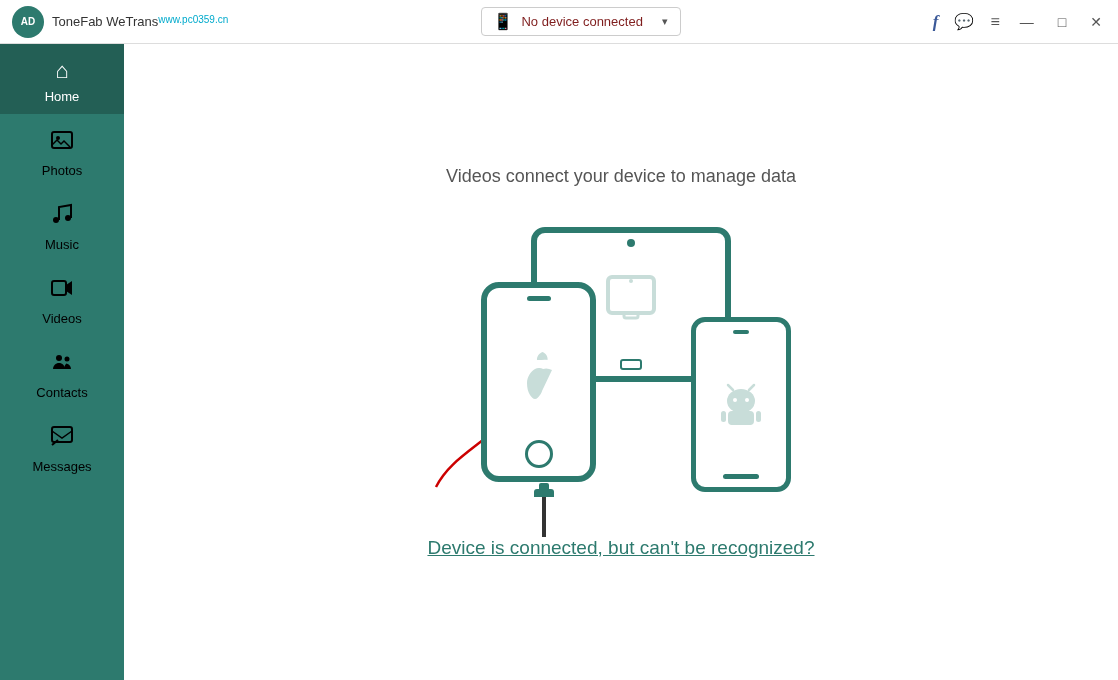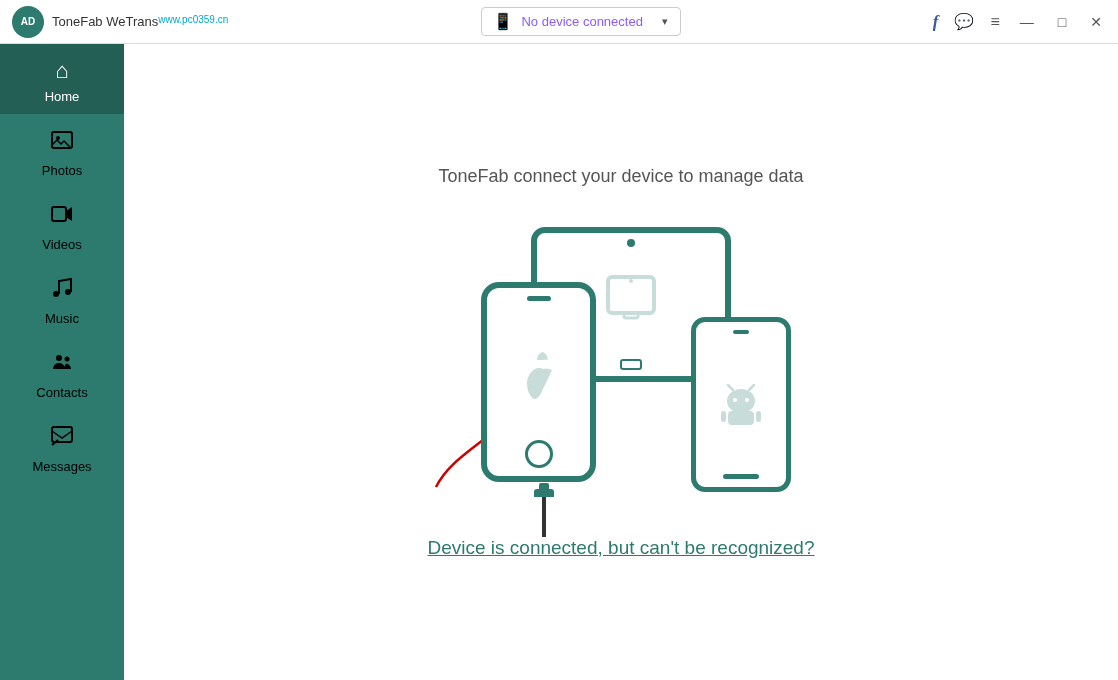--- a/index.html
+++ b/index.html
@@ -16,21 +16,21 @@
     .app-title { font-size: 13px; color: #333; font-weight: 500; }
     .watermark { font-size: 11px; color: #00aacc; }
 
     .device-selector {
       display: flex; align-items: center; gap: 8px;
       border: 1px solid #ccc; border-radius: 4px; padding: 4px 12px;
       background: #fff; cursor: pointer; min-width: 200px; justify-content: space-between;
     }
     .device-selector-inner { display: flex; align-items: center; gap: 8px; }
     .device-icon { font-size: 16px; color: #555; }
-    .device-text { font-size: 13px; color: #8b5cf6; }
+    .device-text { font-size: 13px; color: #7f1d1d; }
     .chevron { font-size: 11px; color: #555; }
 
     .titlebar-right { display: flex; align-items: center; gap: 16px; }
     .titlebar-icon { font-size: 16px; color: #555; cursor: pointer; }
     .win-btn { font-size: 14px; color: #555; cursor: pointer; padding: 0 4px; }
 
     
     .main { display: flex; height: 636px; }
 
     
@@ -161,35 +161,35 @@
           <rect x="2" y="4" width="20" height="16" rx="2" fill="none" stroke="currentColor" stroke-width="2"></rect>
           <circle cx="8" cy="10" r="2" fill="currentColor"></circle>
           <path d="M2 17l5-5 4 4 3-3 6 6" stroke="currentColor" stroke-width="1.5" fill="none"></path>
         </svg>
       </span>
       <span class="label">Photos</span>
     </div>
     <div class="sidebar-item">
       <span class="icon">
         <svg width="24" height="24" viewBox="0 0 24 24" fill="none" stroke="currentColor" stroke-width="2">
-          <rect x="2" y="5" width="14" height="14" rx="2" fill="none" stroke="currentColor" stroke-width="2"></rect>
-          <path d="M16 9l6-4v14l-6-4V9z" fill="currentColor" stroke="none"></path>
-        </svg>
-      </span>
-      <span class="label">Videos</span>
-    </div>
-    <div class="sidebar-item">
-      <span class="icon">
-        <svg width="24" height="24" viewBox="0 0 24 24" fill="none" stroke="currentColor" stroke-width="2">
           <path d="M9 18V5l12-2v13"></path>
           <circle cx="6" cy="18" r="3" fill="currentColor" stroke="none"></circle>
           <circle cx="18" cy="16" r="3" fill="currentColor" stroke="none"></circle>
         </svg>
       </span>
       <span class="label">Music</span>
+    </div>
+    <div class="sidebar-item">
+      <span class="icon">
+        <svg width="24" height="24" viewBox="0 0 24 24" fill="none" stroke="currentColor" stroke-width="2">
+          <rect x="2" y="5" width="14" height="14" rx="2" fill="none" stroke="currentColor" stroke-width="2"></rect>
+          <path d="M16 9l6-4v14l-6-4V9z" fill="currentColor" stroke="none"></path>
+        </svg>
+      </span>
+      <span class="label">Videos</span>
     </div>
     <div class="sidebar-item">
       <span class="icon">
         <svg width="24" height="24" viewBox="0 0 24 24" fill="currentColor">
           <circle cx="9" cy="8" r="3"></circle>
           <path d="M3 19c0-3.3 2.7-6 6-6s6 2.7 6 6H3z"></path>
           <circle cx="17" cy="9" r="2.5"></circle>
           <path d="M14 19c0-2.2.9-4.2 2.3-5.6A5.98 5.98 0 0121 19h-7z"></path>
         </svg>
       </span>
@@ -201,21 +201,21 @@
           <rect x="2" y="3" width="20" height="15" rx="2"></rect>
           <path d="M2 7l10 7 10-7" stroke="currentColor" stroke-width="1.5"></path>
           <line x1="2" y1="21" x2="8" y2="16" stroke="currentColor"></line>
         </svg>
       </span>
       <span class="label">Messages</span>
     </div>
   </div>
 
   <div class="content">
-    <p class="connect-title">ToneFab connect your device to manage data</p>
+    <p class="connect-title">Videos connect your device to manage data</p>
 
     <div class="device-illustration">
 
       <div class="tablet">
         <span class="tablet-screen" style="color:#b0d0cb;font-size:36px;">
           <svg width="50" height="50" viewBox="0 0 50 50" fill="none">
             <rect x="2" y="2" width="46" height="36" rx="4" fill="none" stroke="#c8ddd9" stroke-width="4"></rect>
             <circle cx="25" cy="6" r="2" fill="#c8ddd9"></circle>
             <rect x="18" y="38" width="14" height="5" rx="2" fill="none" stroke="#c8ddd9" stroke-width="3"></rect>
           </svg>

